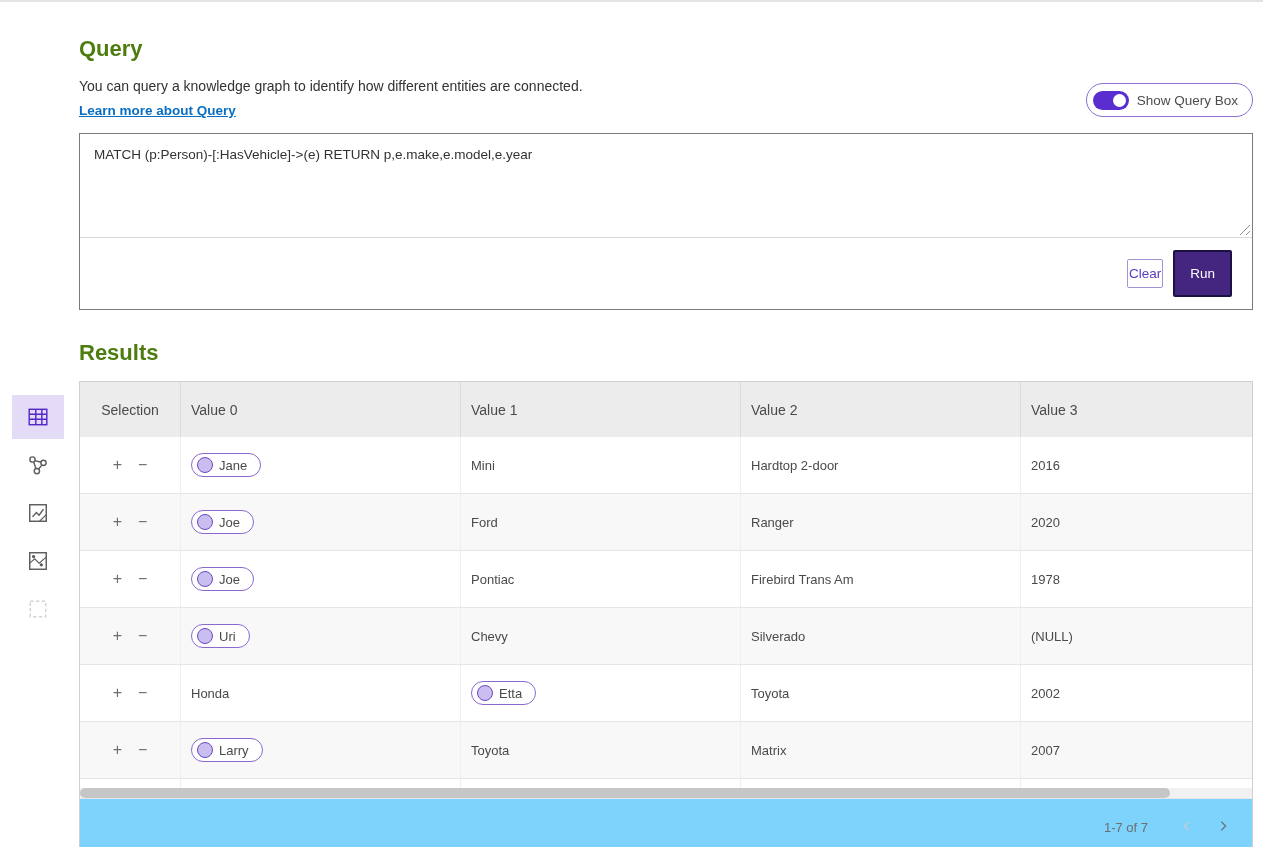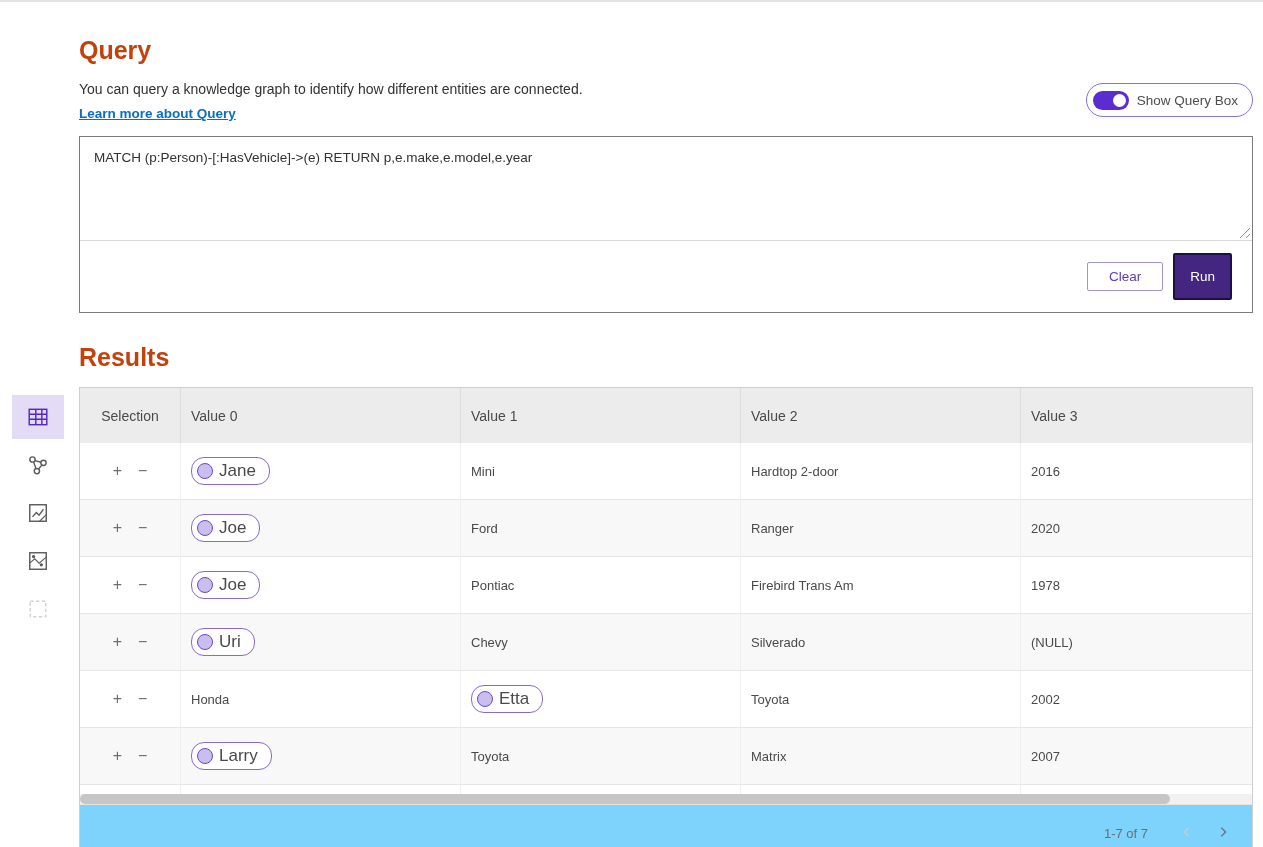--- a/index.html
+++ b/index.html
@@ -2,54 +2,54 @@
 <html><head>
 <meta charset="utf-8">
 <style>
   * { box-sizing: border-box; margin: 0; padding: 0; }
   html,body { background:#fff; }
   body { width:1263px; height:847px; font-family:"Liberation Sans", sans-serif; position:relative; }
   .page { position:relative; width:1263px; height:847px; background:#fff; border-top:2px solid #e3e3e3; overflow:hidden; }
 
   .main { position:absolute; left:79px; top:0; width:1174px; }
 
-  .section-title { margin-top:34px; font-size:25px; font-weight:700; color:#c2410c; }
+  .section-title { margin-top:34px; font-size:22px; font-weight:700; color:#4d7c0f; }
   .desc { margin-top:16px; font-size:14px; color:#323232; }
   .learn-link { display:inline-block; margin-top:9px; font-size:13.5px; font-weight:700; color:#0a6fc2; text-decoration:underline; cursor:pointer; }
 
   
   .toggle-pill { position:absolute; top:81px; right:0; height:34px; border:1px solid #8b6fd6; border-radius:17px; display:flex; align-items:center; gap:8px; padding:0 14px 0 6px; background:#fff; cursor:pointer; }
   .switch { width:36px; height:19px; background:#5a2dd0; border-radius:10px; position:relative; flex:0 0 auto; }
   .knob { position:absolute; right:3px; top:3px; width:13px; height:13px; border-radius:50%; background:#fff; }
   .toggle-label { font-size:13.5px; color:#4d4d4d; }
 
   
   .query-box { margin-top:14px; border:1px solid #7b7b7b; background:#fff; }
   .query-textarea-wrap { position:relative; border-bottom:1px solid #d8d8d8; }
   .query-textarea { display:block; width:100%; height:103px; border:0; outline:none; resize:none; padding:13px 14px; font-family:"Liberation Sans", sans-serif; font-size:13.5px; color:#323232; background:#fff; }
   .grip { position:absolute; right:2px; bottom:2px; width:13px; height:13px; background:repeating-linear-gradient(135deg, transparent 0 3px, #909090 3px 4px); clip-path:polygon(100% 0, 100% 100%, 0 100%); }
   .query-actions { display:flex; justify-content:flex-end; align-items:center; gap:10px; padding:12px 20px; }
-  .btn-clear { font-family:inherit; font-size:13.5px; color:#5c3bbf; background:#fff; border:1px solid #a493d9; padding:6px 21px; border-radius:2px; cursor:pointer; }
+  .btn-clear { font-family:inherit; font-size:13.5px; color:#5c3bbf; background:#fff; border:1px solid #a493d9; padding:6px 1px; border-radius:2px; cursor:pointer; }
   .btn-run { font-family:inherit; font-size:13.5px; color:#fff; background:#44257f; border:2px solid #1c1045; padding:14px 15px; border-radius:2px; cursor:pointer; }
 
   
   .results-title { margin-top:30px; }
   .table-wrap { margin-top:15px; border:1px solid #cfcfcf; background:#fff; }
   .thead { display:grid; grid-template-columns:100px 280px 280px 280px 1fr; background:#ececec; height:55px; font-size:14px; color:#4a4a4a; }
   .th { padding:0 10px; border-left:1px solid #dcdcdc; display:flex; align-items:center; }
   .th:first-child { border-left:0; justify-content:center; }
   .tbody { height:351px; overflow:hidden; }
   .trow { display:grid; grid-template-columns:100px 280px 280px 280px 1fr; height:57px; border-bottom:1px solid #e6e6e6; background:#fff; font-size:13px; color:#4a4a4a; }
   .trow:nth-child(even) { background:#f8f8f8; }
   .cell { padding:0 10px; border-left:1px solid #efefef; height:100%; display:flex; align-items:center; }
   .cell.sel { border-left:0; justify-content:center; gap:16px; color:#6e6e6e; font-size:16px; }
   .sel-btn { cursor:pointer; line-height:1; }
   .pill { display:inline-flex; align-items:center; gap:6px; border:1px solid #8a68cf; border-radius:13px; padding:3px 13px 3px 5px; background:#fff; cursor:pointer; }
   .dot { width:16px; height:16px; border-radius:50%; background:#cabdf0; border:1px solid #6c49c4; flex:0 0 auto; }
-  .pill-label { font-size:17px; color:#4a4a4a; white-space:nowrap; }
+  .pill-label { font-size:13px; color:#4a4a4a; white-space:nowrap; }
 
   .hscroll { height:10px; background:#f1f1f1; }
   .hthumb { width:93%; height:100%; background:#c6c6c6; border-radius:5px; cursor:pointer; }
 
   .tfoot { height:58px; display:flex; align-items:center; justify-content:flex-end; gap:6px; padding-right:14px; border-top:1px solid #e6e6e6; background:#7dd3fc; font-size:13px; color:#6e6e6e; }
   .range-label { margin-right:18px; }
   .pager-btn { width:30px; height:30px; display:flex; align-items:center; justify-content:center; background:none; border:0; cursor:pointer; color:#6e6e6e; }
   .pager-btn.disabled { color:#cccccc; }
 
   

